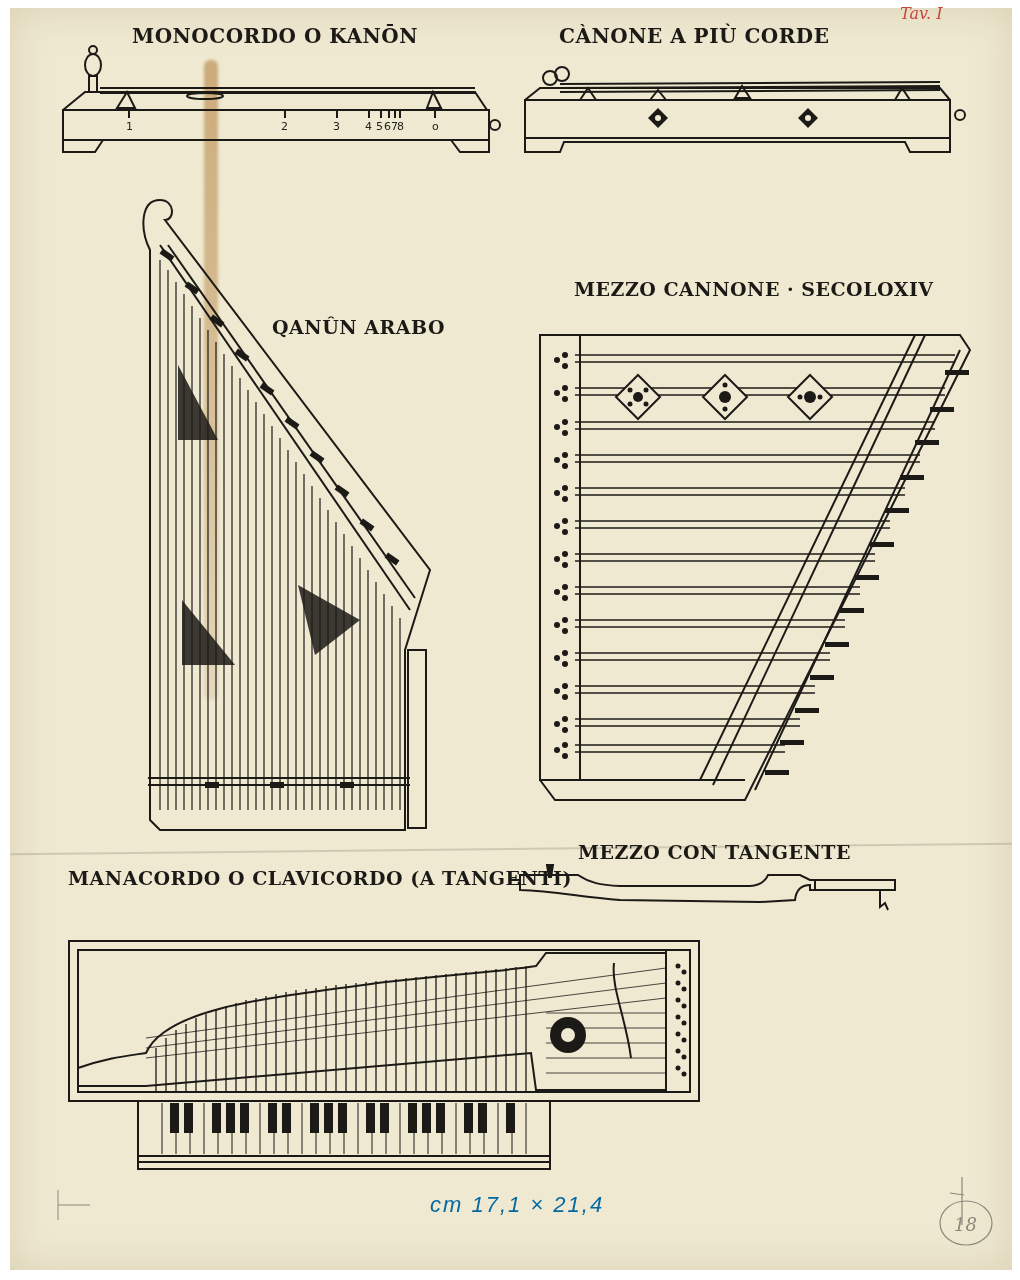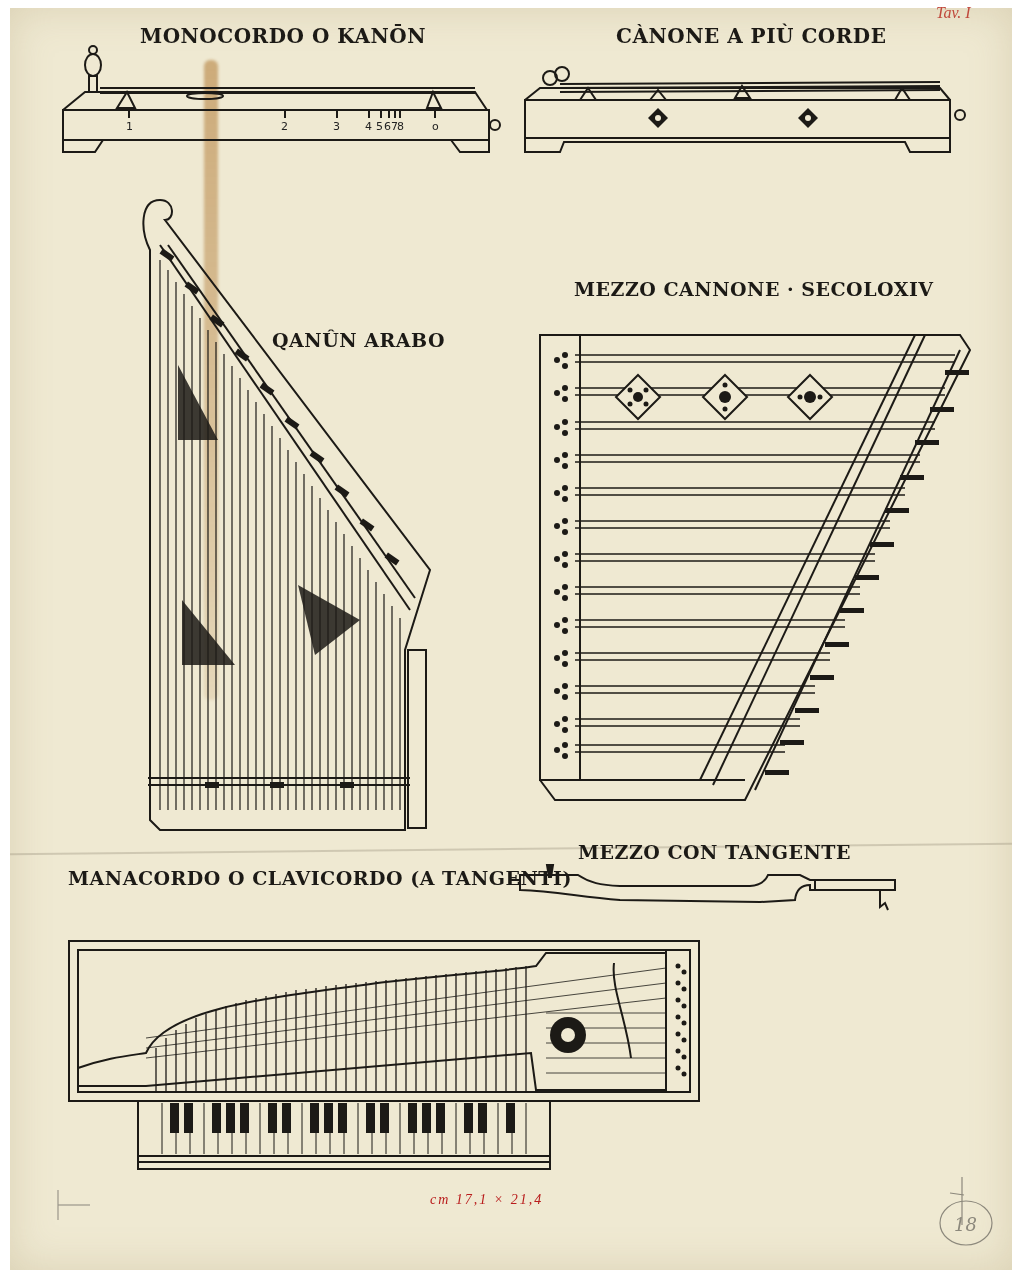--- a/index.html
+++ b/index.html
@@ -13,22 +13,22 @@
     position: absolute; font-family: "DejaVu Serif", serif; font-weight: bold;
     color: #1c1a16; letter-spacing: 0.5px; white-space: nowrap;
   }
   .title.sm { font-size: 19px; }
   .title.md { font-size: 20px; }
   .red-note {
     position: absolute; font-family: "DejaVu Serif", serif; font-style: italic;
     color: #c0483c; font-size: 16px;
   }
   .pencil {
-    position: absolute; font-family: Liberation Serif, serif; font-style: italic;
-    color: #b91c1c; font-size: 14px; letter-spacing: 2px;
+    position: absolute; font-family: Liberation Sans, sans-serif; font-style: italic;
+    color: #0369a1; font-size: 22px; letter-spacing: 2px;
   }
   .drawing { position: absolute; }
   .stain {
     position: absolute; left: 204px; top: 60px; width: 14px; height: 640px;
     background: linear-gradient(to bottom, rgba(176,120,50,0.55), rgba(176,120,50,0.35) 60%, rgba(176,120,50,0.15));
     border-radius: 6px; filter: blur(1.5px);
   }
   .fold {
     position: absolute; left: 10px; top: 848px; width: 1002px; height: 2px;
     background: rgba(150,140,120,0.35);
@@ -36,25 +36,25 @@
   }
   .mono-num { font-family: "DejaVu Sans", sans-serif; font-size: 11px; fill: #222; }
 </style>
 </head>
 <body>
 
 <div class="sheet"></div>
 <div class="stain"></div>
 <div class="fold"></div>
 
-<div class="red-note" style="left:936px; top:4px;font-family:Liberation Serif, serif;">Tav. I</div>
-
-<div class="title md" style="left:140px; top:24px;">MONOCORDO O KANŌN</div>
-<div class="title md" style="left:616px; top:24px;">CÀNONE A PIÙ CORDE</div>
-<div class="title sm" style="left:272px; top:329px;">QANÛN ARABO</div>
+<div class="red-note" style="left:900px; top:4px;">Tav. I</div>
+
+<div class="title md" style="left:132px; top:24px;">MONOCORDO O KANŌN</div>
+<div class="title md" style="left:559px; top:24px;">CÀNONE A PIÙ CORDE</div>
+<div class="title sm" style="left:272px; top:316px;">QANÛN ARABO</div>
 <div class="title sm" style="left:574px; top:278px;">MEZZO CANNONE · SECOLOXIV</div>
 <div class="title sm" style="left:578px; top:841px;">MEZZO CON TANGENTE</div>
 <div class="title sm" style="left:68px; top:867px;">MANACORDO O CLAVICORDO (A TANGENTI)</div>
 
 <svg class="drawing" style="left:55px; top:30px;" width="450" height="130" viewBox="0 0 450 130">
   <g stroke="#1c1a16" stroke-width="2" fill="none">
 
     <ellipse cx="38" cy="35" rx="8" ry="11"></ellipse>
     <rect x="34" y="46" width="8" height="16"></rect>
     <circle cx="38" cy="20" r="4"></circle>

